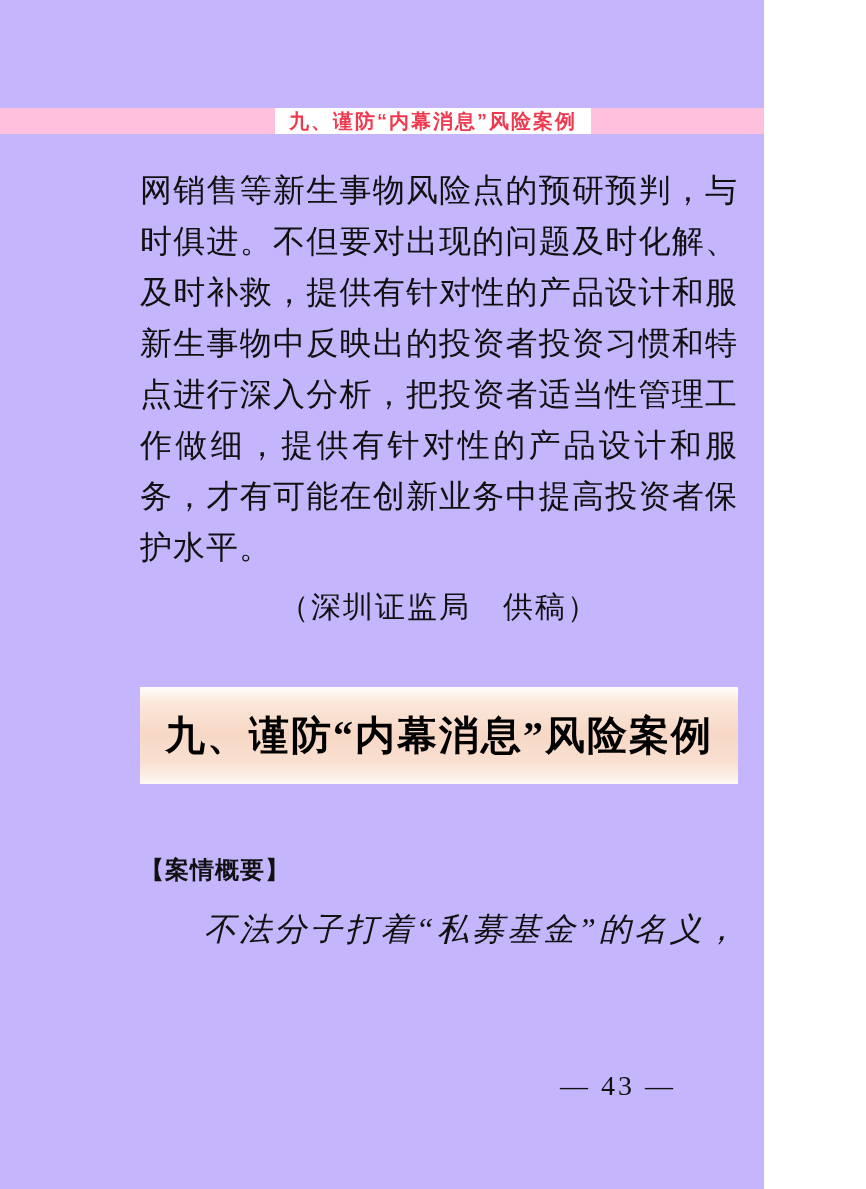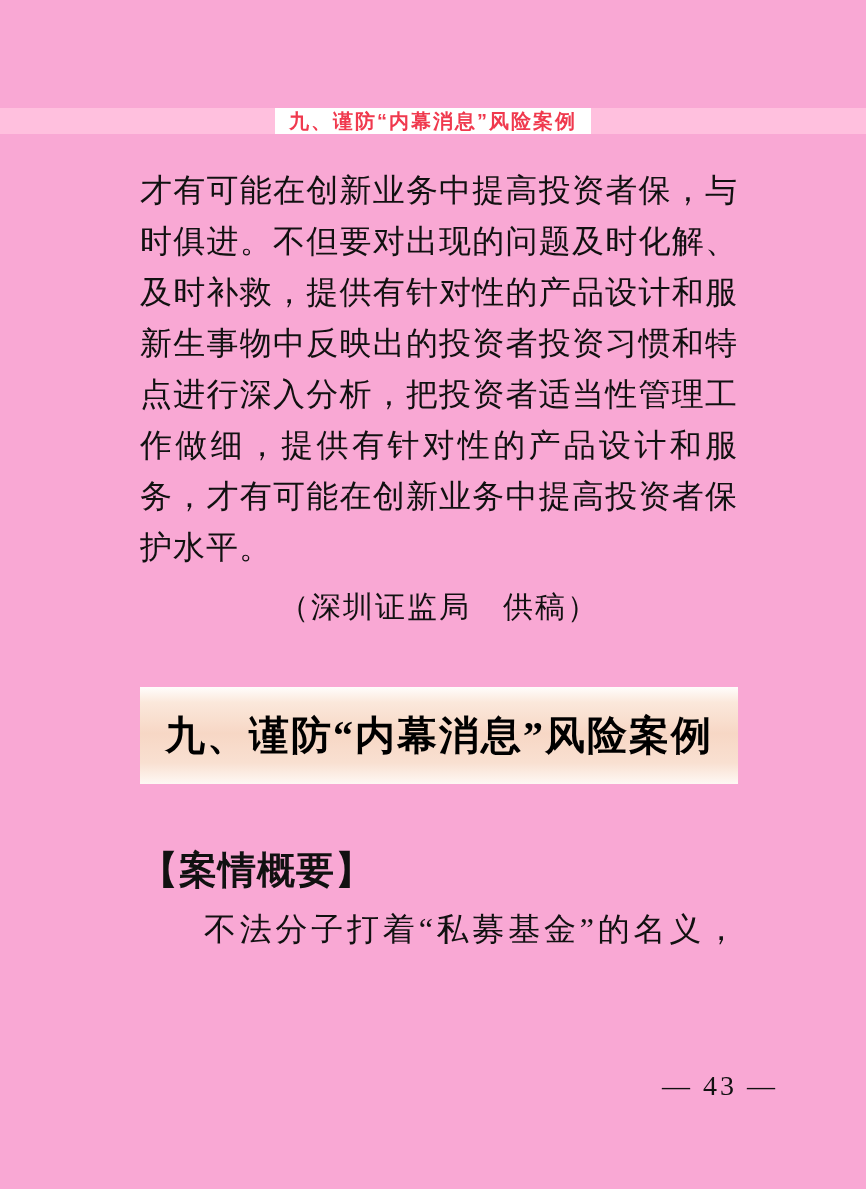--- a/index.html
+++ b/index.html
@@ -1,20 +1,20 @@
 <!DOCTYPE html>
 <html><head>
 <meta charset="utf-8">
 <style>
   html, body { margin: 0; padding: 0; background: #ffffff; }
   .page {
     position: relative;
-    width: 866px;
+    width: 764px;
     height: 1189px;
-    background: #f9a8d4;
+    background: #c4b5fd;
     overflow: hidden;
     font-family: "Liberation Serif", "DejaVu Serif", serif;
     color: #111111;
   }
 
   
   .running-header {
     position: absolute;
     top: 108px;
     left: 0;
@@ -56,21 +56,21 @@
     text-align: justify;
     text-align-last: justify;
     white-space: nowrap;
     letter-spacing: 1px;
   }
   .body-line.short {
     text-align: right;
     text-align-last: left;
     white-space: normal;
   }
-  .body-line.indent { text-indent: 2em; }
+  .body-line.indent { text-indent: 2em; font-style: italic; }
 
   .attribution {
     font-size: 30px;
     line-height: 51px;
     text-align: center;
     margin-top: 8px;
     letter-spacing: 2px;
   }
 
   
@@ -90,21 +90,21 @@
   .section-title {
     font-size: 40px;
     font-weight: bold;
     letter-spacing: 2px;
     color: #000000;
     white-space: nowrap;
   }
 
   .subsection-heading {
     margin-top: 64px;
-    font-size: 38px;
+    font-size: 24px;
     font-weight: bold;
     line-height: 44px;
     letter-spacing: 1px;
   }
 
   .paragraph2 { margin-top: 12px; }
 
   
   .page-number {
     position: absolute;
@@ -124,21 +124,21 @@
     <div class="band"></div>
     <div class="running-title-box">
       <span class="running-title">九、谨防“内幕消息”风险案例</span>
     </div>
     <div class="band"></div>
   </div>
 
   <div class="text-column">
 
     <div>
-      <div class="body-line">才有可能在创新业务中提高投资者保，与</div>
+      <div class="body-line">网销售等新生事物风险点的预研预判，与</div>
       <div class="body-line">时俱进。不但要对出现的问题及时化解、</div>
       <div class="body-line">及时补救，提供有针对性的产品设计和服</div>
       <div class="body-line">新生事物中反映出的投资者投资习惯和特</div>
       <div class="body-line">点进行深入分析，把投资者适当性管理工</div>
       <div class="body-line">作做细，提供有针对性的产品设计和服</div>
       <div class="body-line">务，才有可能在创新业务中提高投资者保</div>
       <div class="body-line short">护水平。</div>
     </div>
 
     <div class="attribution">（深圳证监局　供稿）</div>

